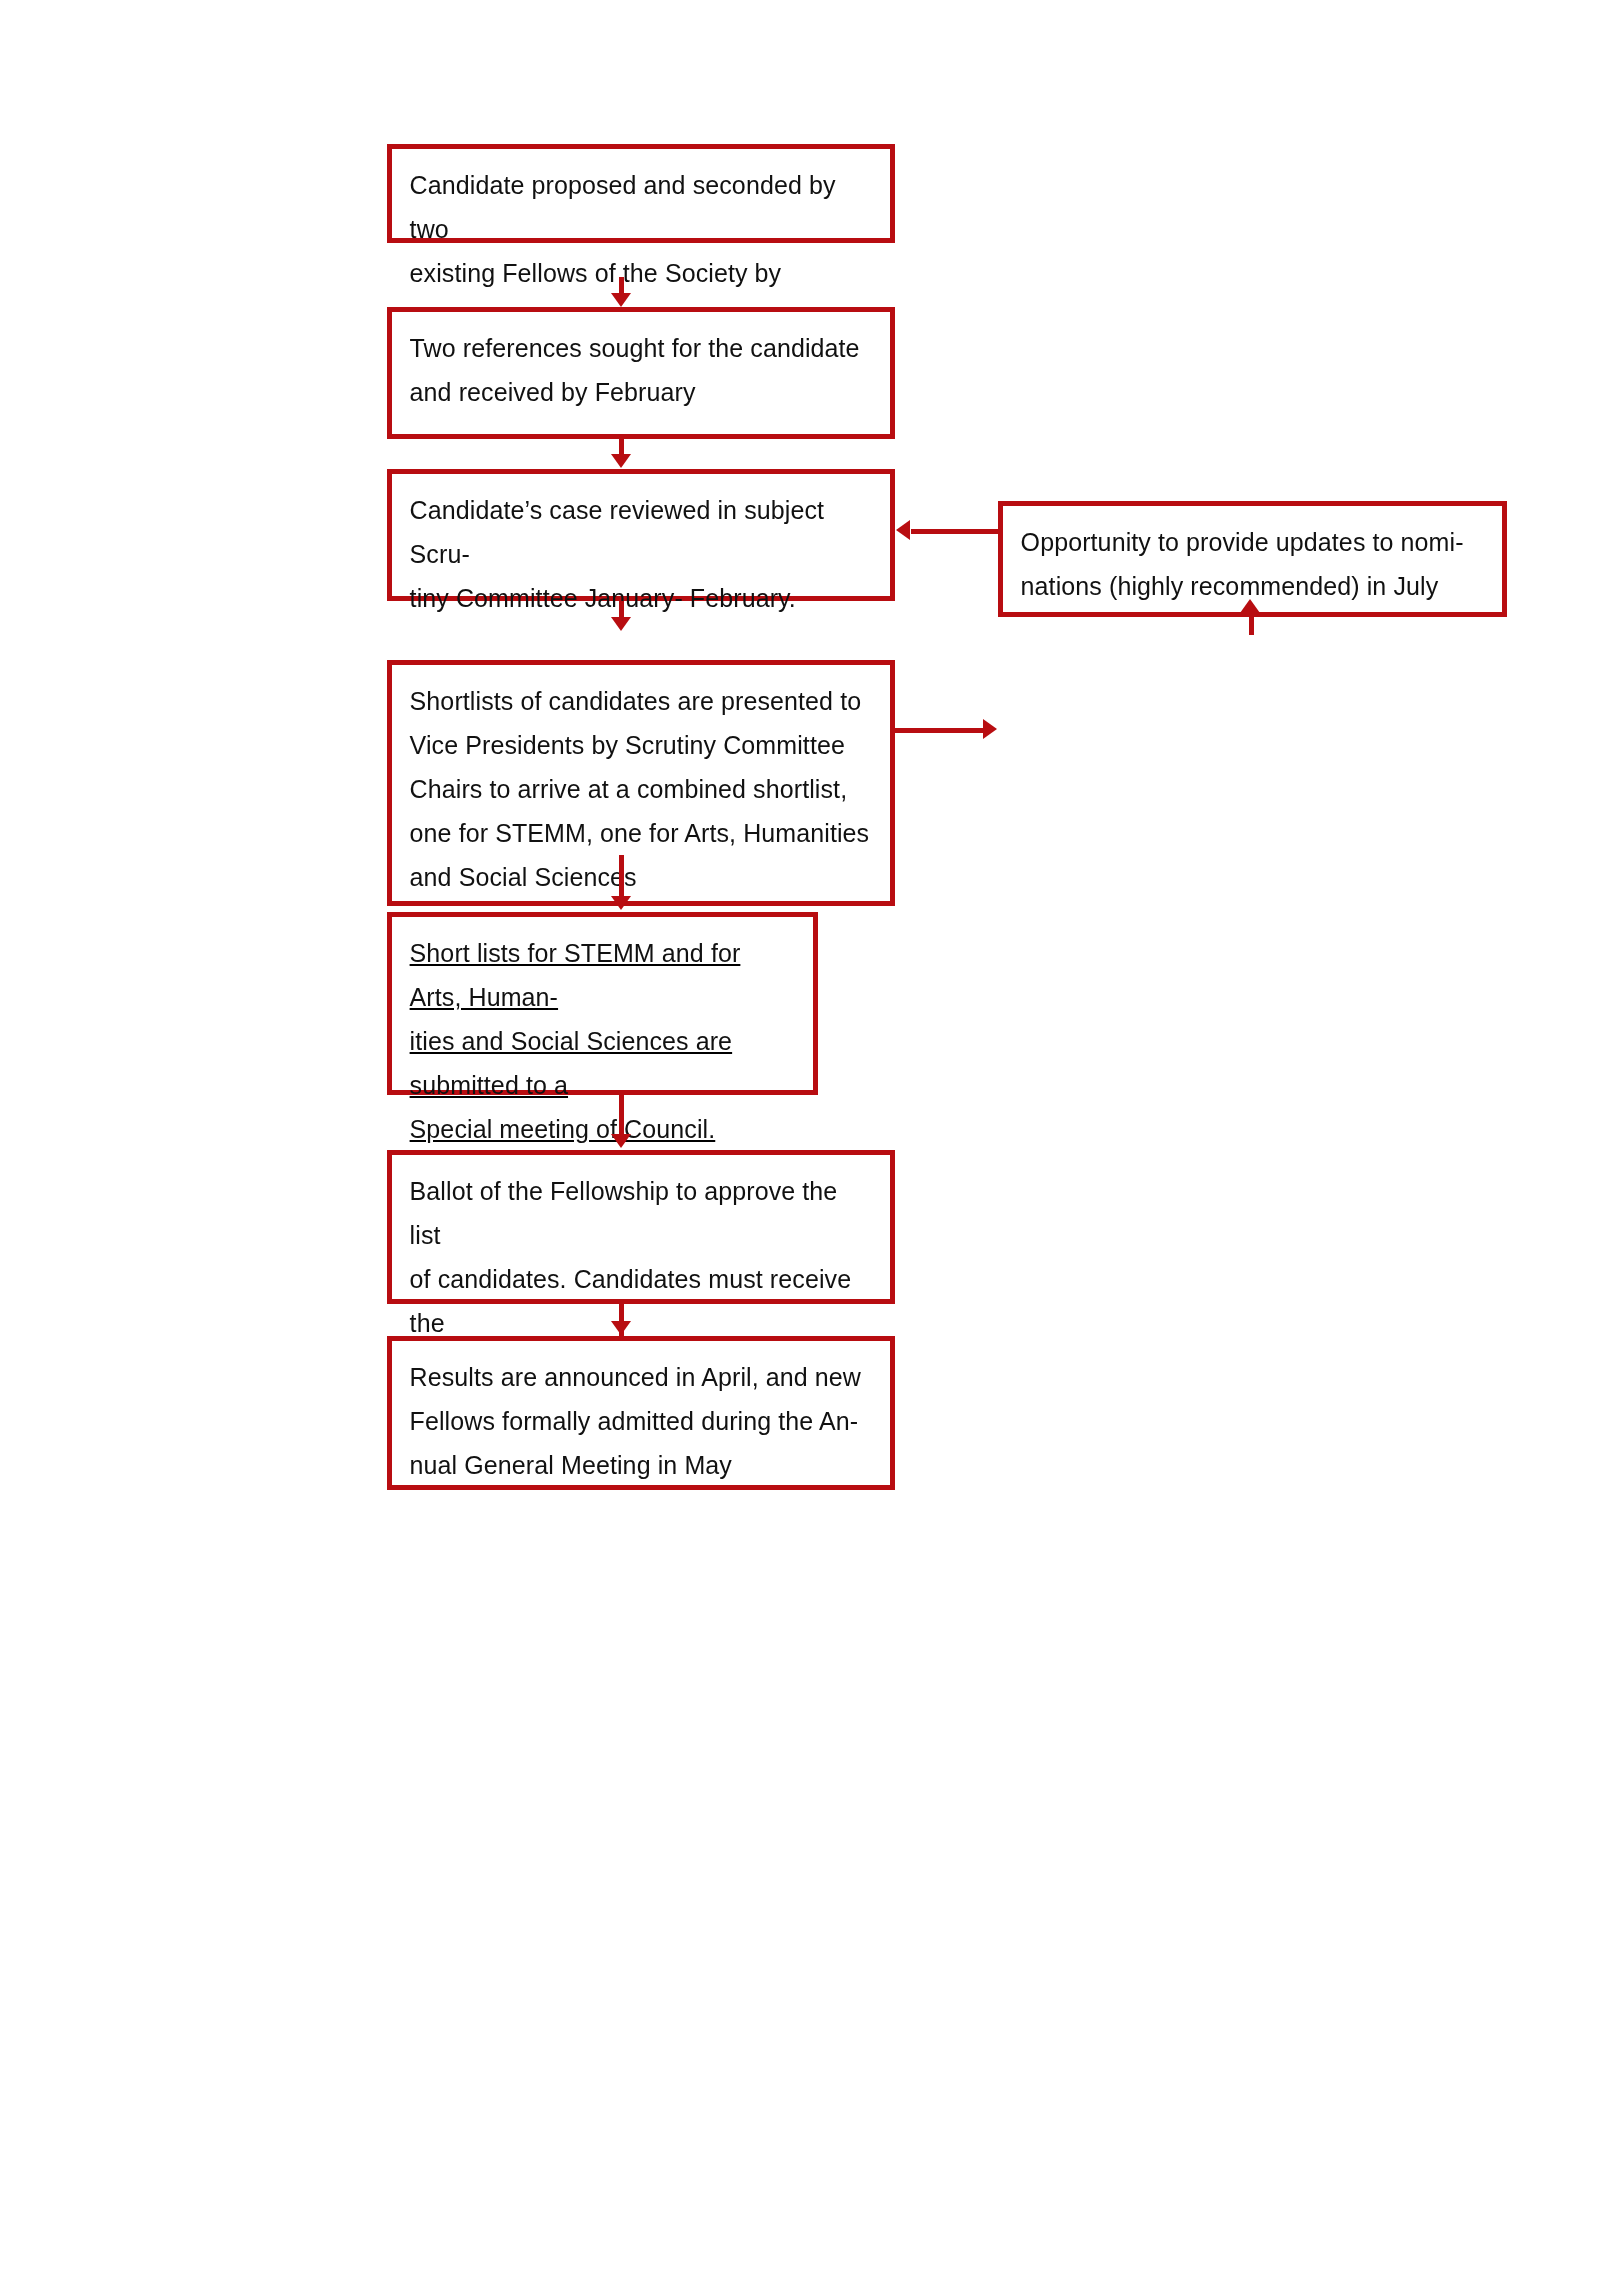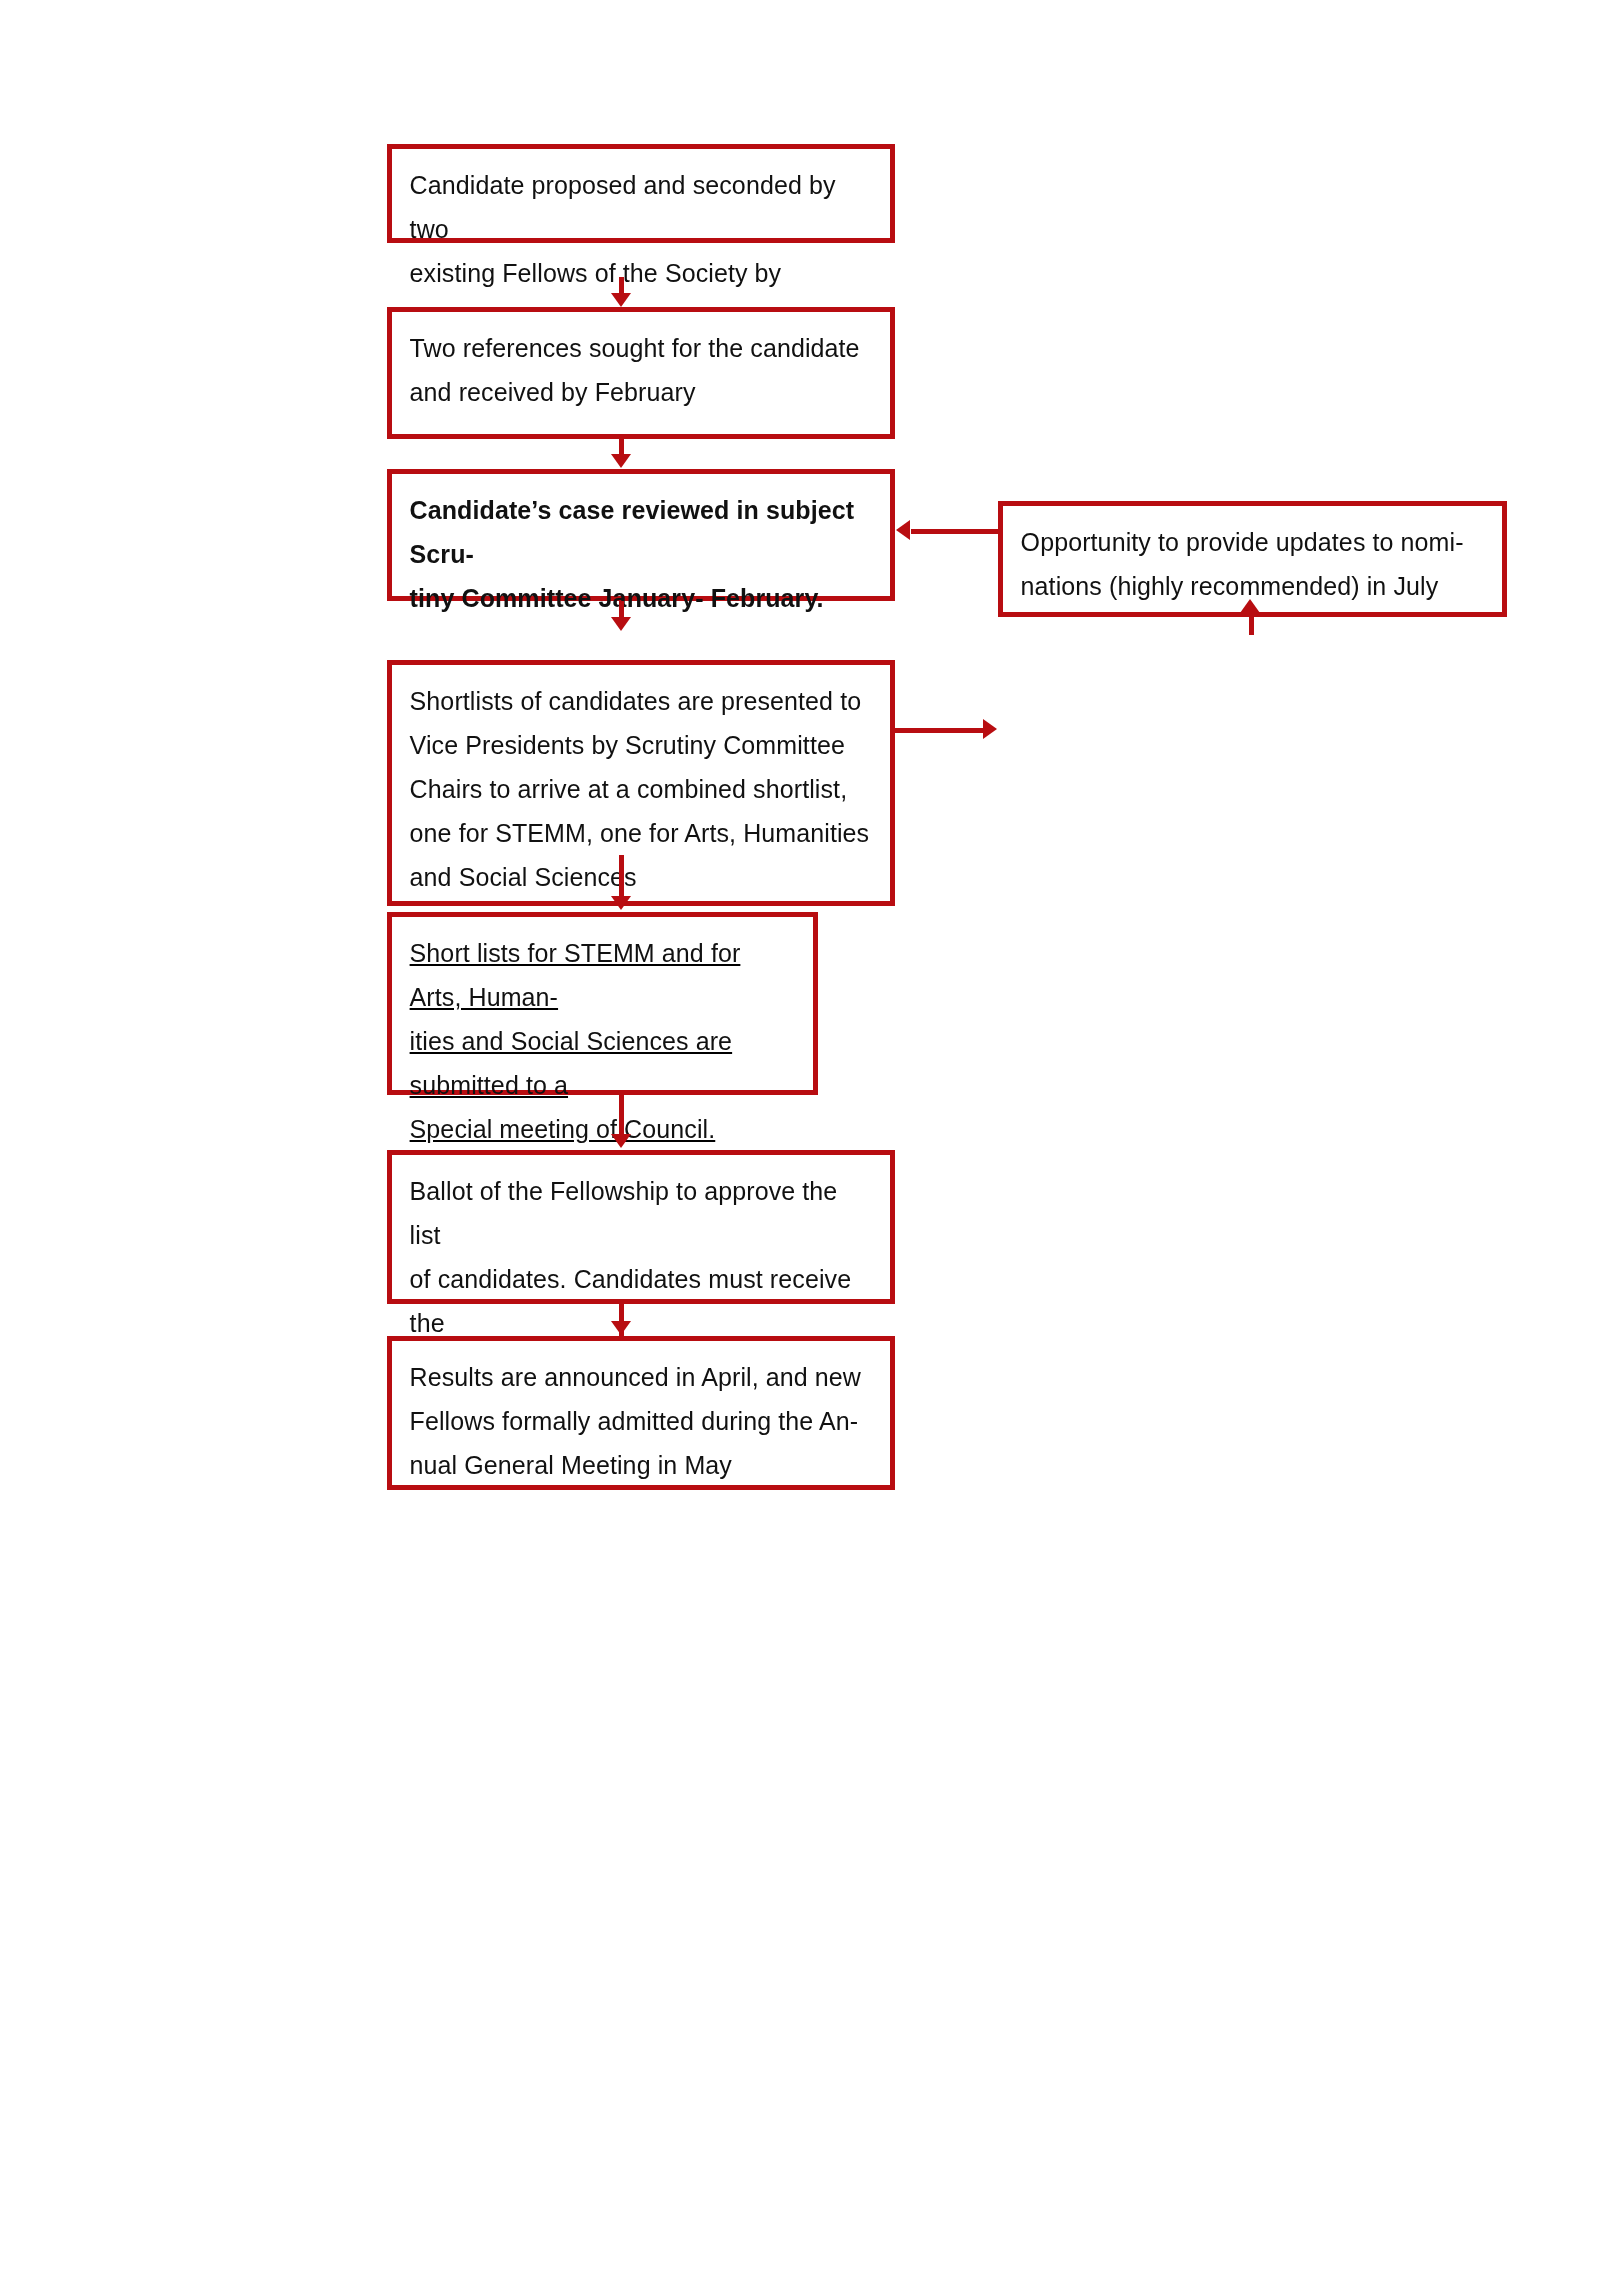--- a/index.html
+++ b/index.html
@@ -87,21 +87,21 @@
   <div class="node" style="left:387px; top:144px; width:508px; height:99px;">
     <div class="node-text">Candidate proposed and seconded by two
 existing Fellows of the Society by October</div>
   </div>
 
   <div class="node" style="left:387px; top:307px; width:508px; height:132px;">
     <div class="node-text">Two references sought for the candidate
 and received by February</div>
   </div>
 
-  <div class="node" style="left:387px; top:469px; width:508px; height:132px;font-weight:bold;">
+  <div class="node" style="left:387px; top:469px; width:508px; height:132px;">
     <div class="node-text">Candidate’s case reviewed in subject Scru-
 tiny Committee January- February.</div>
   </div>
 
   <div class="node" style="left:387px; top:632px; width:508px; height:246px;margin-top:28px;">
     <div class="node-text">Shortlists of candidates are presented to
 Vice Presidents by Scrutiny Committee
 Chairs to arrive at a combined shortlist,
 one for STEMM, one for Arts, Humanities
 and Social Sciences</div>

